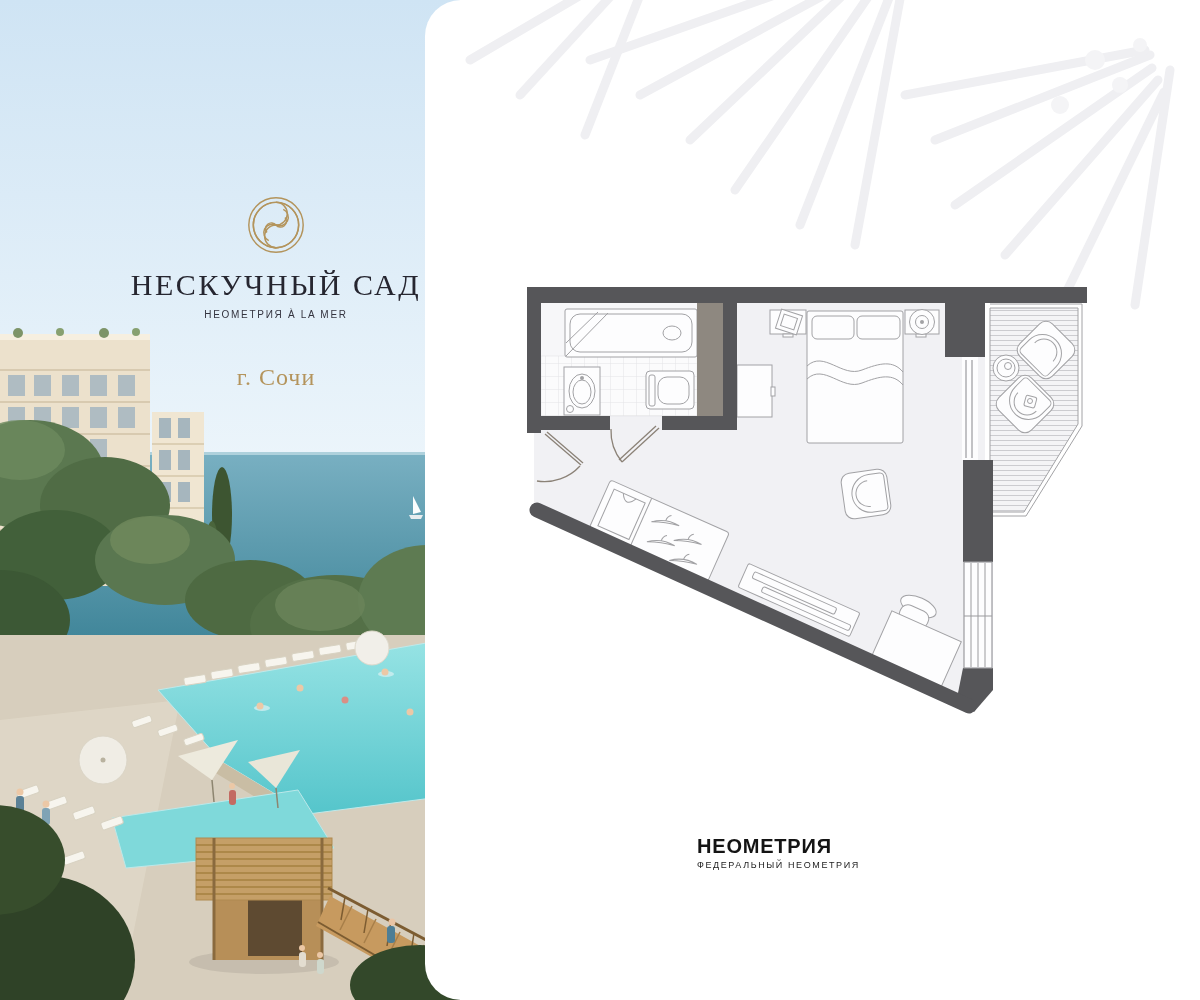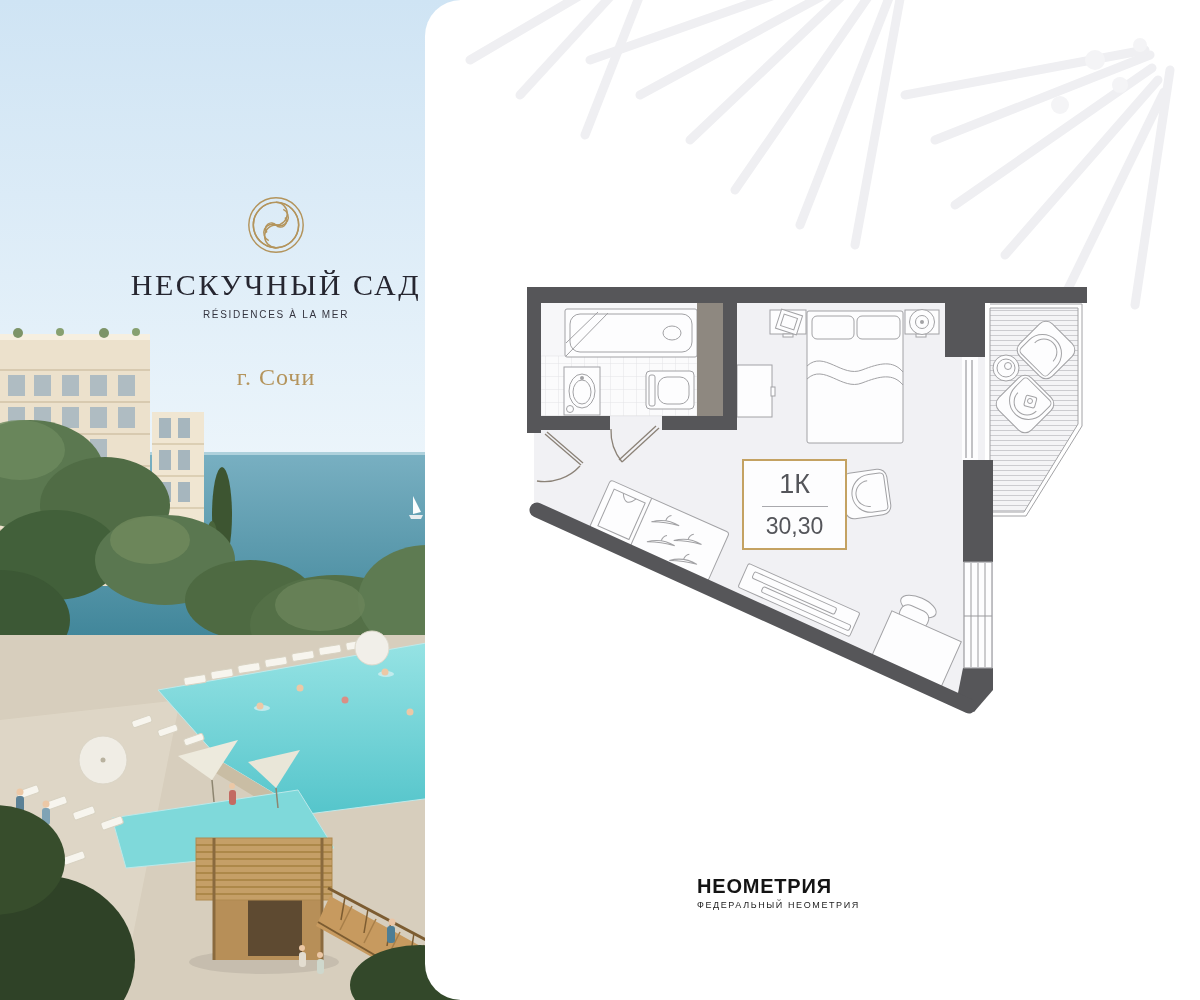--- a/index.html
+++ b/index.html
@@ -18,21 +18,21 @@
   .panel{position:absolute;left:425px;top:0;width:775px;height:1000px;background:#ffffff;
          border-radius:36px 0 0 36px;overflow:hidden;}
   .watermark{position:absolute;left:0;top:0;}
   .plan-wrap{position:absolute;left:95px;top:278px;width:582px;height:448px;}
   .info-badge{position:absolute;left:317px;top:459px;width:101px;height:87px;
               border:2px solid #c4a262;background:rgba(253,253,254,.96);
               display:flex;flex-direction:column;align-items:center;justify-content:center;}
   .info-type{font-size:27px;color:#54555a;line-height:1;}
   .info-div{width:66px;height:1px;background:#a9a9ad;margin:8px 0;}
   .info-area{font-size:23px;color:#54555a;line-height:1;}
-  .dev-logo{position:absolute;left:272px;top:876px;}
+  .dev-logo{position:absolute;left:272px;top:836px;}
   .dev-name{font-size:20px;font-weight:700;letter-spacing:.8px;color:#141414;line-height:1;}
   .dev-sub{margin-top:5px;font-size:9px;letter-spacing:1.6px;color:#1c1c1c;line-height:1;}
 </style>
 </head>
 <body>
 
 <div class="page">
 
   <svg class="photo" width="460" height="1000" viewBox="0 0 460 1000">
     <defs>
@@ -272,21 +272,21 @@
         <circle r="30"></circle>
         <circle r="25"></circle>
         <path d="M0,-25 A12.5,12.5 0 0 1 0,0 A12.5,12.5 0 0 0 0,25"></path>
         <path d="M0,-19 A9.5,9.5 0 0 1 0,0 A9.5,9.5 0 0 0 0,19" transform="rotate(25)"></path>
         <path d="M0,-13 A6.5,6.5 0 0 1 0,0 A6.5,6.5 0 0 0 0,13" transform="rotate(50)"></path>
         <path d="M0,-25 A25,25 0 0 1 0,25" transform="rotate(12)"></path>
         <path d="M0,-25 A25,25 0 0 0 0,25" transform="rotate(-12)"></path>
       </g>
     </svg>
     <div class="project-name">НЕСКУЧНЫЙ САД</div>
-    <div class="tagline">RÉSIDENCES À LA MER</div>
+    <div class="tagline">НЕОМЕТРИЯ À LA MER</div>
     <div class="city">г. Сочи</div>
   </div>
 
   <div class="panel">
 
     <svg class="watermark" width="775" height="340" viewBox="425 0 775 340">
       <g stroke="#efeff2" stroke-width="9" stroke-linecap="round" fill="none">
         <line x1="880" y1="-40" x2="690" y2="140"></line>
           <line x1="870" y1="-30" x2="640" y2="95"></line>
         <line x1="888" y1="-32" x2="735" y2="190"></line>
@@ -465,25 +465,20 @@
         <line x1="656" y1="426" x2="619" y2="460"></line>
         <path d="M611,429 A49,49 0 0 0 622,462"></path>
       </g>
       <g stroke="#8b8277" fill="none" stroke-width="1.3">
         <line x1="545" y1="434" x2="581" y2="465"></line>
         <line x1="547" y1="432" x2="583" y2="463"></line>
         <path d="M580,466 A48,48 0 0 1 537,481"></path>
       </g>
     </svg>
 
-    <div class="info-badge">
-      <div class="info-type">1К</div>
-      <div class="info-div"></div>
-      <div class="info-area">30,30</div>
-    </div>
 
     <div class="dev-logo">
       <div class="dev-name">НЕОМЕТРИЯ</div>
       <div class="dev-sub">ФЕДЕРАЛЬНЫЙ НЕОМЕТРИЯ</div>
     </div>
 
   </div>
 </div>
 
 </body></html>

